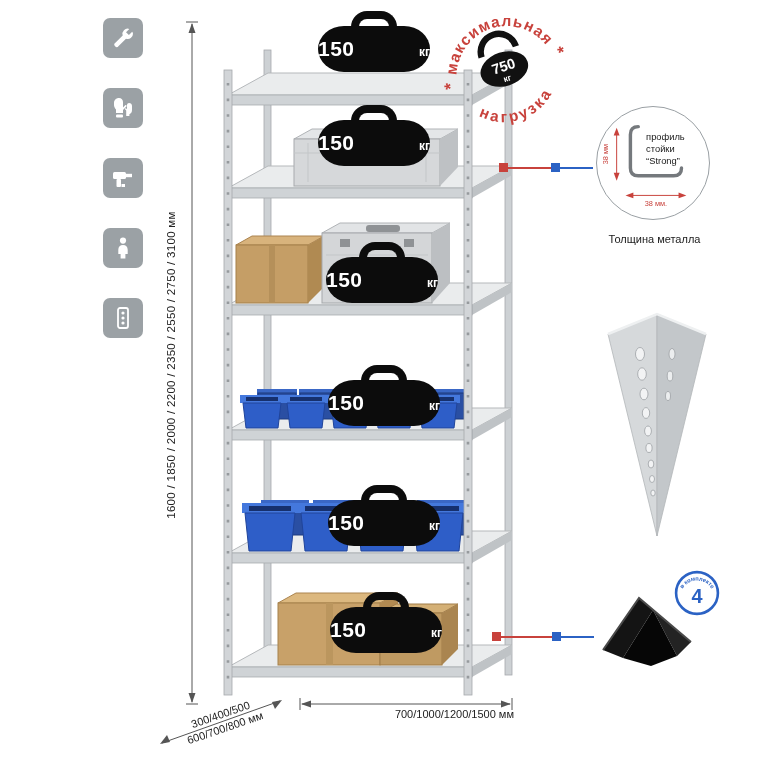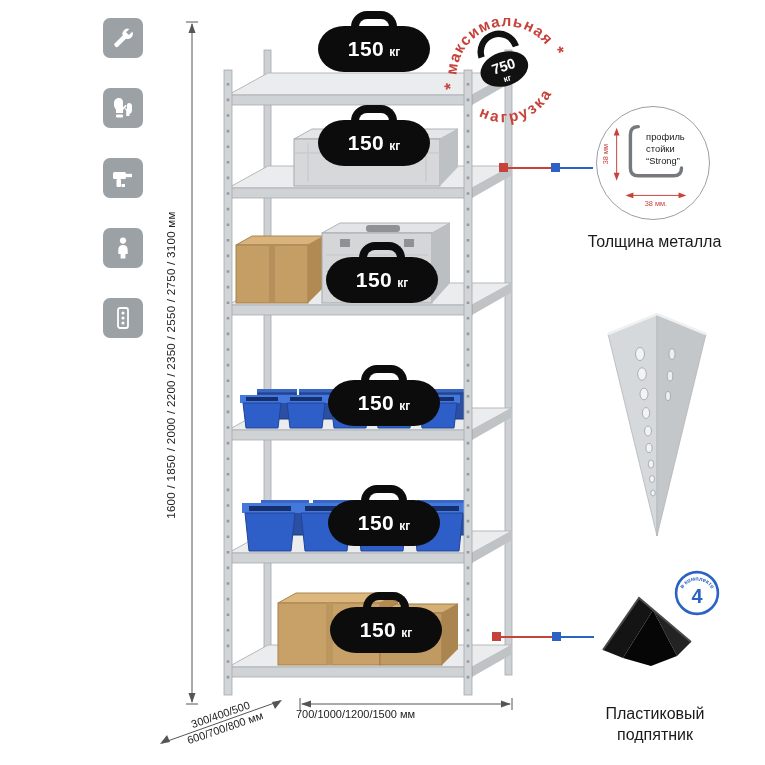--- a/index.html
+++ b/index.html
@@ -12,47 +12,47 @@
   
   .height-dim-svg{position:absolute;left:176px;top:20px;z-index:2;}
   .height-label{position:absolute;left:-168px;top:358px;width:680px;height:14px;text-align:center;
                 transform:rotate(-90deg);font-size:11.5px;color:#222;letter-spacing:.3px;z-index:2;}
 
   
   .rack-svg{position:absolute;left:190px;top:15px;z-index:1;}
 
   
   .badge{position:absolute;width:112px;height:46px;background:#0c0c0c;border-radius:26px/23px;
-         display:flex;align-items:center;justify-content:center;gap:5px;color:#fff;z-index:5;}
+         display:flex;align-items:center;justify-content:space-between;gap:5px;color:#fff;z-index:5;}
   .badge::before{content:"";position:absolute;top:-15px;left:50%;transform:translateX(-50%);
                  width:30px;height:17px;border:8px solid #0c0c0c;border-bottom:none;border-radius:16px 16px 0 0;}
   .badge .load{font-size:21px;font-weight:700;letter-spacing:.5px;}
   .badge .unit{font-size:12px;font-weight:700;margin-top:5px;}
 
   
   .stamp{position:absolute;left:436px;top:2px;width:138px;height:138px;transform:rotate(-18deg);z-index:6;}
 
   
   .sq{position:absolute;width:9px;height:9px;z-index:4;}
   .hline{position:absolute;height:2px;z-index:4;}
 
   
   .profile-circle{position:absolute;left:596px;top:106px;width:112px;height:112px;border:1px solid #9aa0a4;
                   border-radius:50%;background:#fff;z-index:3;}
-  .caption{position:absolute;text-align:center;font-size:16px;color:#1a1a1a;line-height:1.3;z-index:3;}
+  .caption{position:absolute;text-align:center;font-size:11px;color:#1a1a1a;line-height:1.3;z-index:3;}
   .angle-svg{position:absolute;left:596px;top:300px;z-index:3;}
   .foot-svg{position:absolute;left:593px;top:578px;z-index:3;}
   .kit-badge{position:absolute;left:674px;top:570px;width:46px;height:46px;z-index:5;}
 
   
   .depth-svg{position:absolute;left:152px;top:693px;z-index:2;}
   .depth-label{position:absolute;left:156px;top:708px;width:134px;transform:rotate(-19deg);
                text-align:center;font-size:11px;color:#222;line-height:1.25;z-index:2;}
   .width-svg{position:absolute;left:296px;top:696px;z-index:2;}
-  .width-label{position:absolute;left:296px;top:708px;width:218px;text-align:left;font-size:11px;color:#222;z-index:2;}
+  .width-label{position:absolute;left:296px;top:708px;width:218px;text-align:right;font-size:11px;color:#222;z-index:2;}
 </style>
 </head>
 <body>
 
 <div class="page">
 
   <div class="tool-icon" style="top:18px">
     <svg width="26" height="26" viewBox="0 0 26 26">
       <path d="M23 8.8a5.2 5.2 0 0 1-7 4.9L8.6 21a2.3 2.3 0 1 1-3.2-3.2l7.3-7.3a5.2 5.2 0 0 1 6.6-6.6L16 7.2l2.9 2.9 3.3-3.3c.5.6.8 1.3.8 2z" fill="#fff"></path>
     </svg>
@@ -341,24 +341,20 @@
       <defs>
           <path id="kitArc" d="M6,26 A16,16 0 0 1 38,26"></path>
         </defs>
       <circle cx="22" cy="22" r="20" fill="#fff" stroke="#2b62c4" stroke-width="2.5"></circle>
       <text font-size="5.5" fill="#2b62c4" font-weight="bold">
         <textPath href="#kitArc" startOffset="50%" text-anchor="middle">в комплекте</textPath>
       </text>
       <text x="22" y="32" font-size="19" font-weight="bold" fill="#2b62c4" text-anchor="middle">4</text>
     </svg>
   </div>
-  <div class="caption" style="left:585px;top:704px;width:140px">
-    <div>Пластиковый</div>
-    <div>подпятник</div>
-  </div>
 
   <svg class="depth-svg" width="140" height="60">
     <line x1="10" y1="50" x2="128" y2="8" stroke="#555" stroke-width="1"></line>
     <polygon points="8,51 18,49 15,42" fill="#555"></polygon>
     <polygon points="130,7 120,9 123,16" fill="#555"></polygon>
   </svg>
   <div class="depth-label">
     <div>300/400/500</div>
     <div>600/700/800 мм</div>
   </div>

